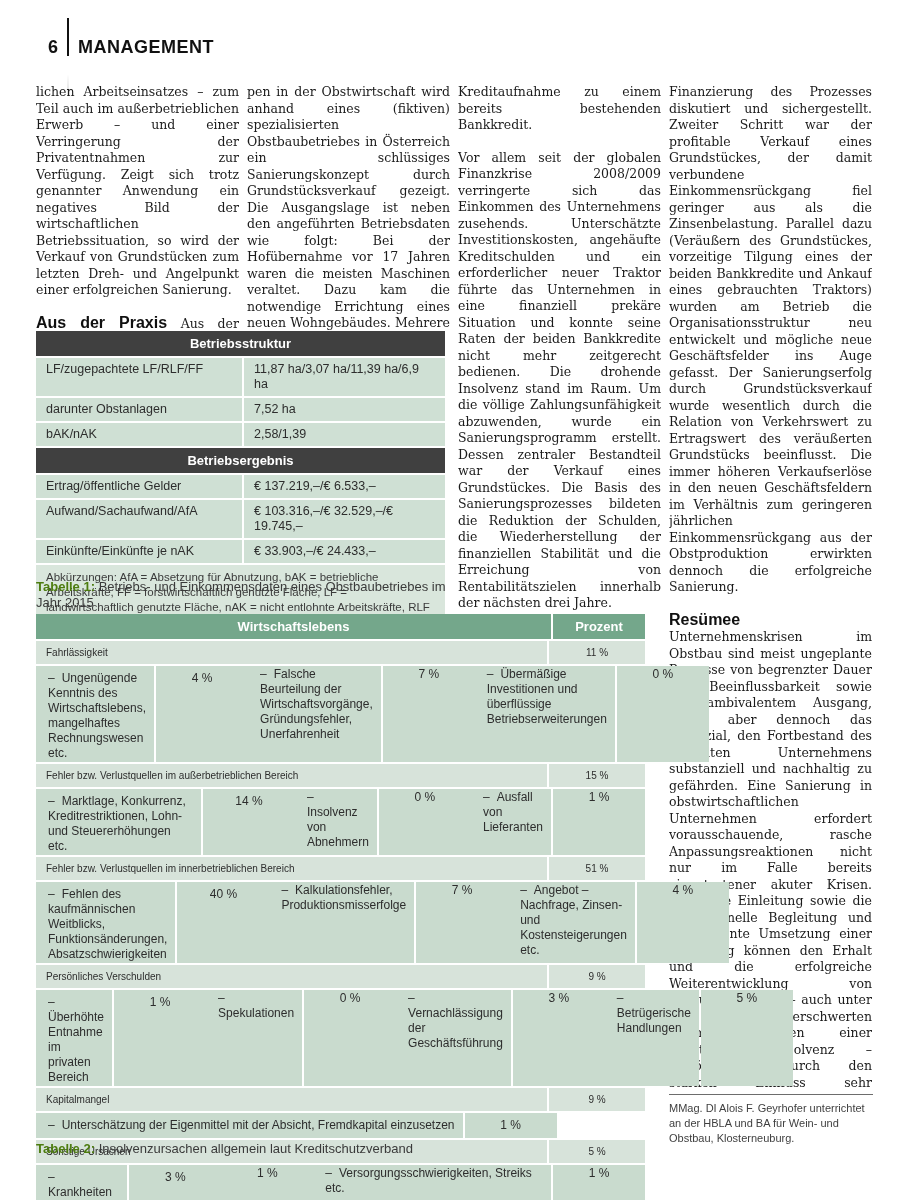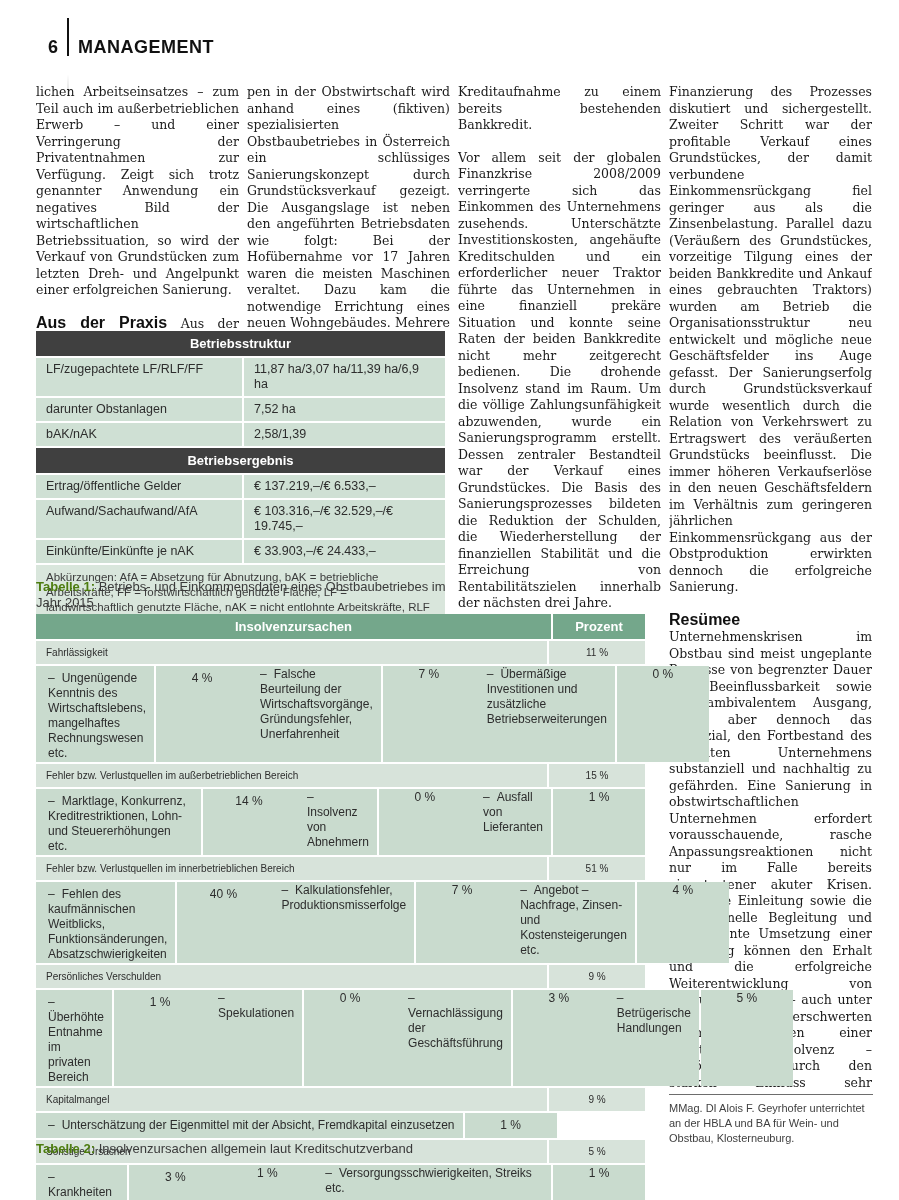--- a/index.html
+++ b/index.html
@@ -155,39 +155,39 @@
       <div class="t1-cell t1-label">Einkünfte/Einkünfte je nAK</div>
       <div class="t1-cell t1-value">€ 33.903,–/€ 24.433,–</div>
     </div>
     <div class="t1-foot">Abkürzungen: AfA = Absetzung für Abnutzung, bAK = betriebliche Arbeitskräfte, FF = forstwirtschaftlich genutzte Fläche, LF = landwirtschaftlich genutzte Fläche, nAK = nicht entlohnte Arbeitskräfte, RLF = reduzierte LF.</div>
   </div>
 
   <div class="caption cap1"><b>Tabelle 1:</b><span> Betriebs- und Einkommensdaten eines Obstbaubetriebes im Jahr 2015</span></div>
 
   <div class="tbl t2">
     <div class="t2-row t2-head">
-      <div class="t2-label">Insolvenzursachen</div>
+      <div class="t2-label">Wirtschaftslebens</div>
       <div class="t2-pct">Prozent</div>
     </div>
 
     <div class="t2-row t2-cat">
       <div class="t2-label">Fahrlässigkeit</div>
       <div class="t2-pct">11 %</div>
     </div>
     <div class="t2-block">
       <div class="t2-row t2-sub">
           <div class="t2-label dash">Ungenügende Kenntnis des Wirtschaftslebens, mangelhaftes Rechnungswesen etc.</div>
           <div class="t2-pct">4 %</div>
         </div>
       <div class="t2-row t2-sub">
           <div class="t2-label dash">Falsche Beurteilung der Wirtschaftsvorgänge, Gründungsfehler, Unerfahrenheit</div>
           <div class="t2-pct">7 %</div>
         </div>
       <div class="t2-row t2-sub">
-          <div class="t2-label dash">Übermäßige Investitionen und zusätzliche Betriebserweiterungen</div>
+          <div class="t2-label dash">Übermäßige Investitionen und überflüssige Betriebserweiterungen</div>
           <div class="t2-pct">0 %</div>
         </div>
     </div>
 
     <div class="t2-row t2-cat">
       <div class="t2-label">Fehler bzw. Verlustquellen im außerbetrieblichen Bereich</div>
       <div class="t2-pct">15 %</div>
     </div>
     <div class="t2-block">
       <div class="t2-row t2-sub">

